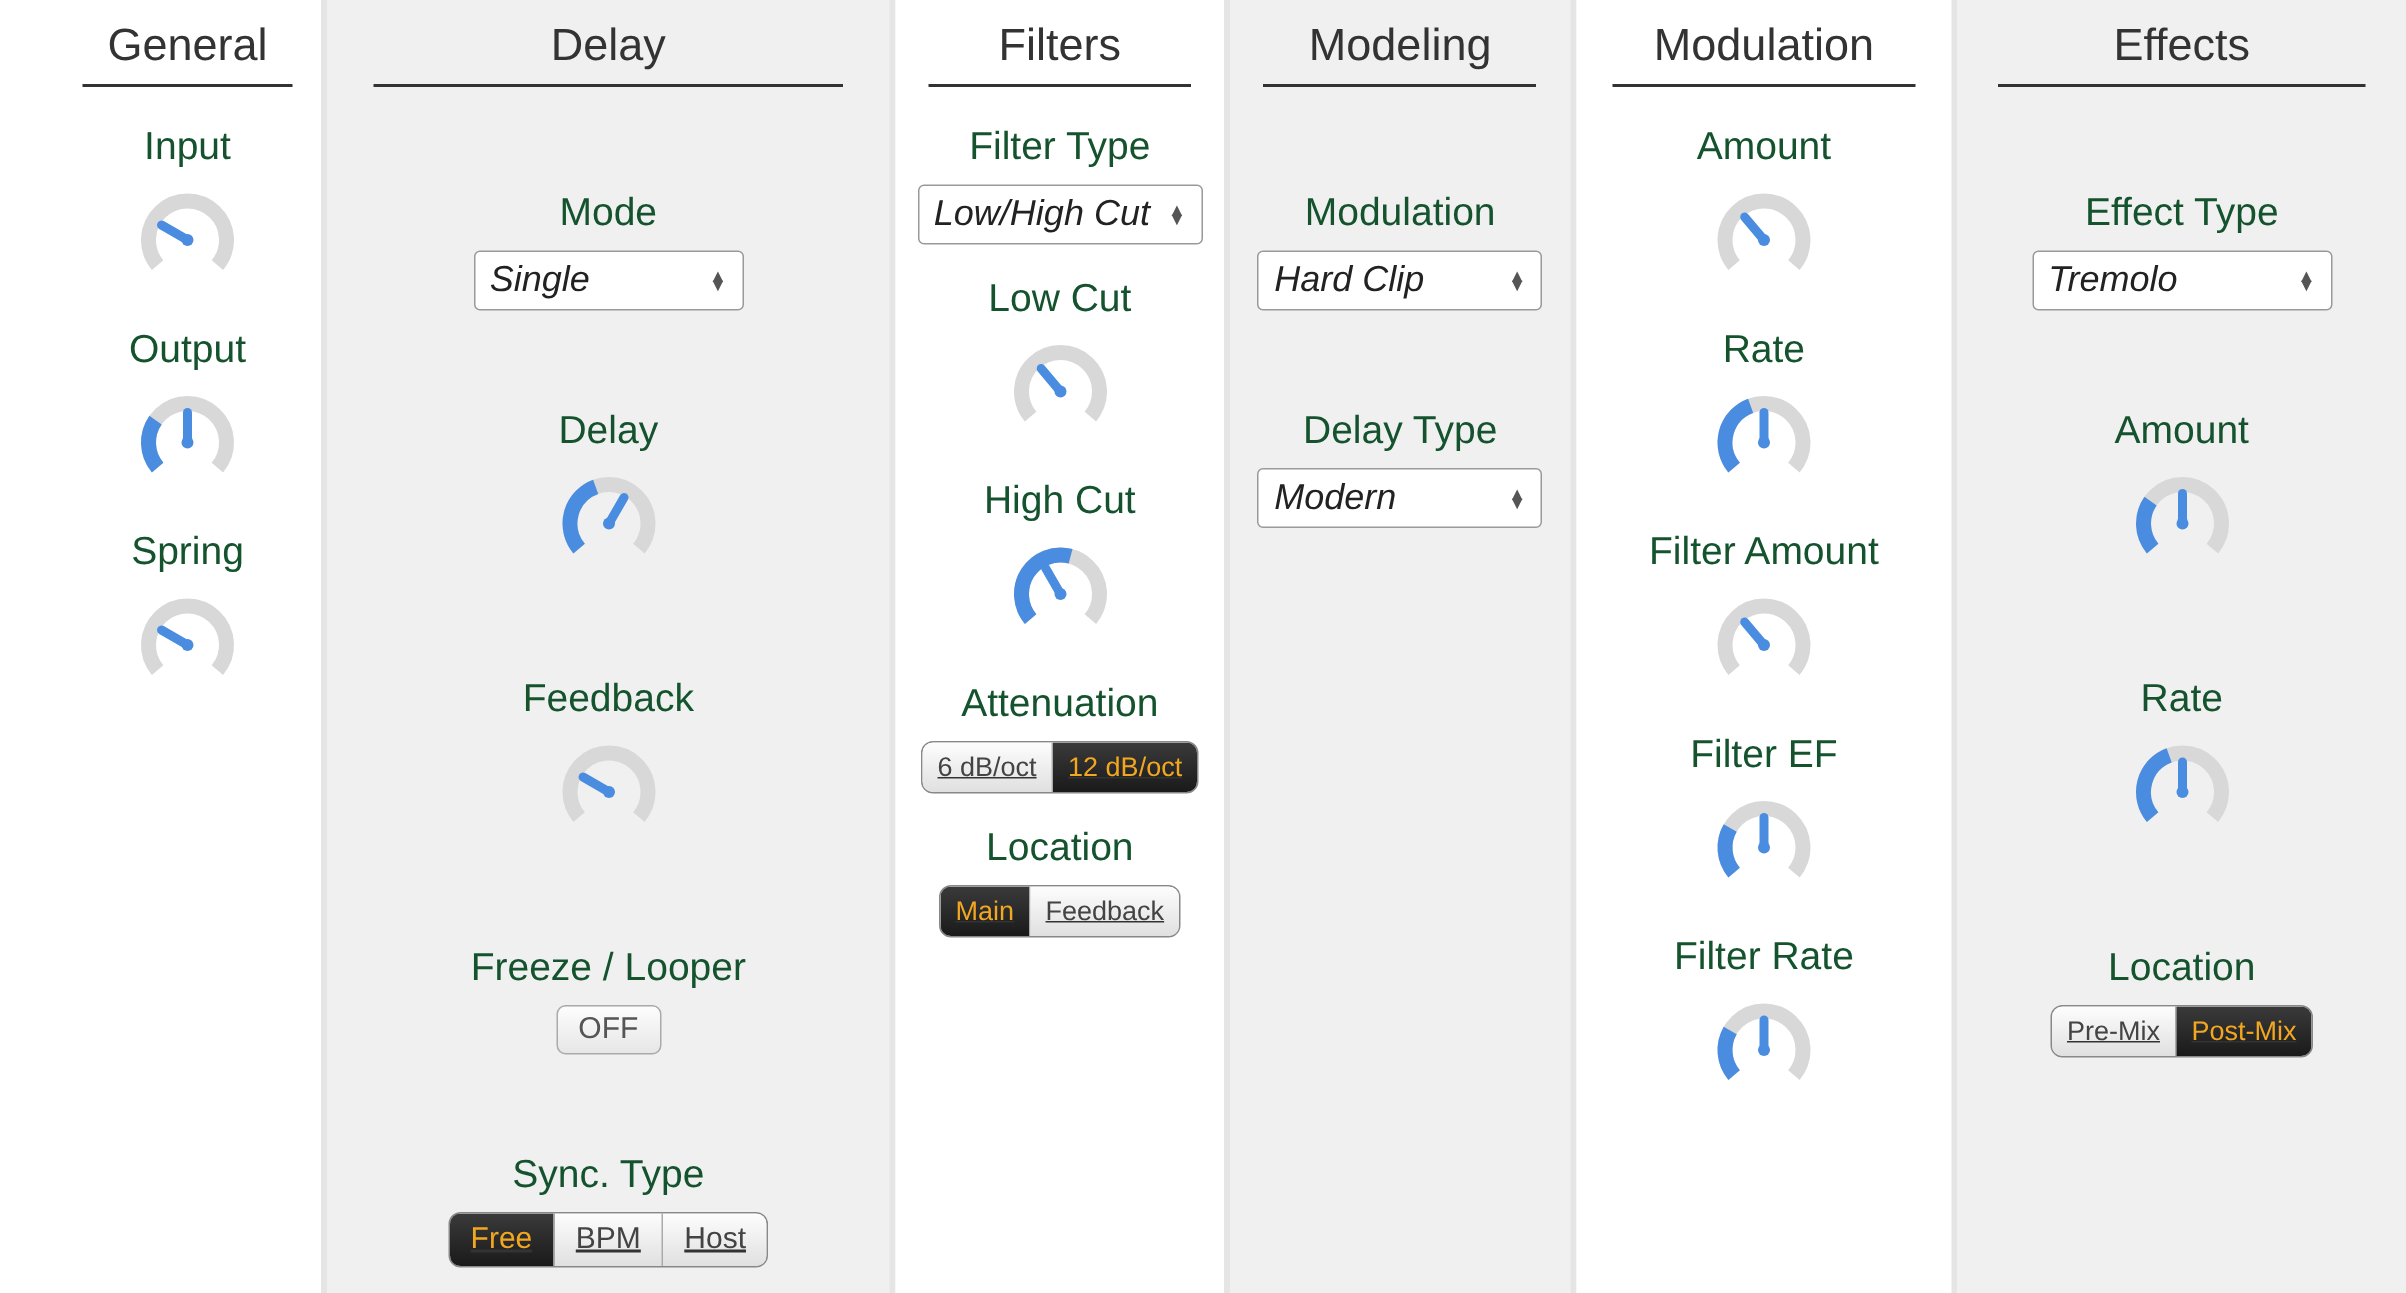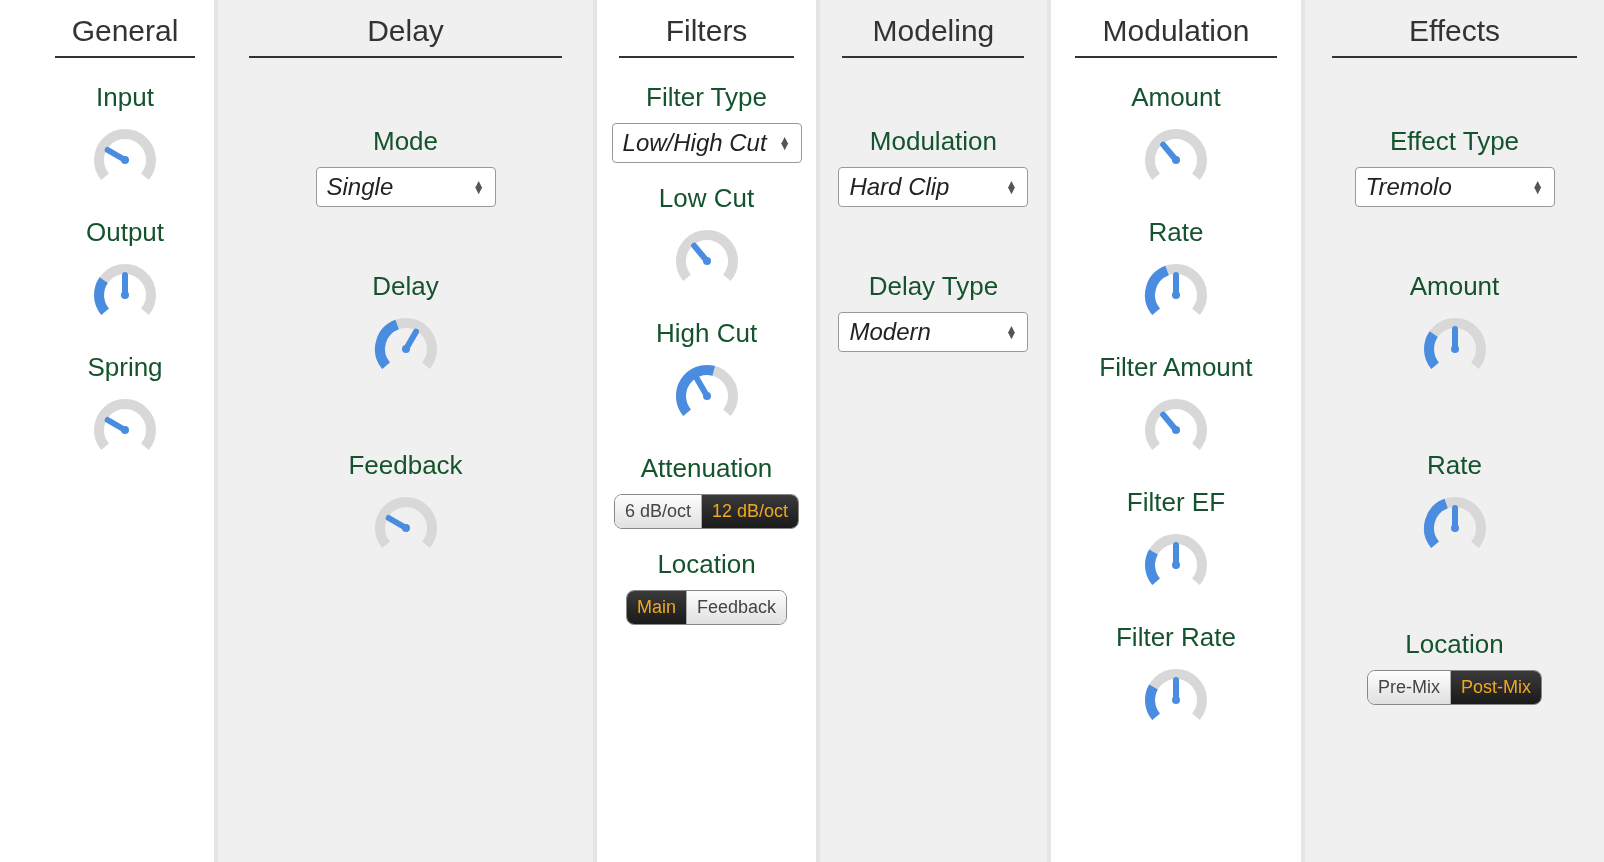--- a/index.html
+++ b/index.html
@@ -78,20 +78,21 @@
     padding: 4px 14px;
     font-size: 20px;
     color: #555;
     cursor: pointer;
   }
   .seg {
     display: inline-flex;
     border-radius: 8px;
     overflow: hidden;
     border: 1px solid #888;
+    text-decoration: underline;
   }
   .seg-btn {
     padding: 6px 14px;
     font-size: 20px;
     background: linear-gradient(#fdfdfd,#e0e0e0);
     color: #444;
     border: none;
     border-right: 1px solid #aaa;
     cursor: pointer;
   }
@@ -171,20 +172,32 @@
   <div class="param">
       <div class="param-label">Feedback</div>
       <div class="knob">
         <svg viewBox="0 0 74 74">
           <path d="M 17.082844478906573 53.712477851850025 A 26 26 0 1 1 56.91715552109343 53.712477851850025" stroke="#d8d8d8" stroke-width="10" fill="none" stroke-linecap="butt"></path>
           <line x1="37" y1="37" x2="19.679491924311225" y2="27" stroke="#4a8de0" stroke-width="6" stroke-linecap="round"></line>
           <circle cx="37" cy="37" r="4" fill="#4a8de0"></circle>
         </svg>
       </div>
     </div>
+  <div class="param">
+      <div class="param-label">Freeze / Looper</div>
+      <div class="toggle-off">OFF</div>
+    </div>
+  <div class="param">
+      <div class="param-label">Sync. Type</div>
+    <div class="seg">
+      <button class="seg-btn active">Free</button>
+      <button class="seg-btn">BPM</button>
+      <button class="seg-btn">Host</button>
+    </div>
+  </div>
 </div>
 
 <div class="panel white" id="panel-filters">
   <div class="panel-title">Filters</div>
   <div class="param">
       <div class="param-label">Filter Type</div>
     <div class="select" style="min-width:190px">
         <span>Low/High Cut</span>
         <span class="arrows">▲<br>▼</span>
       </div>

